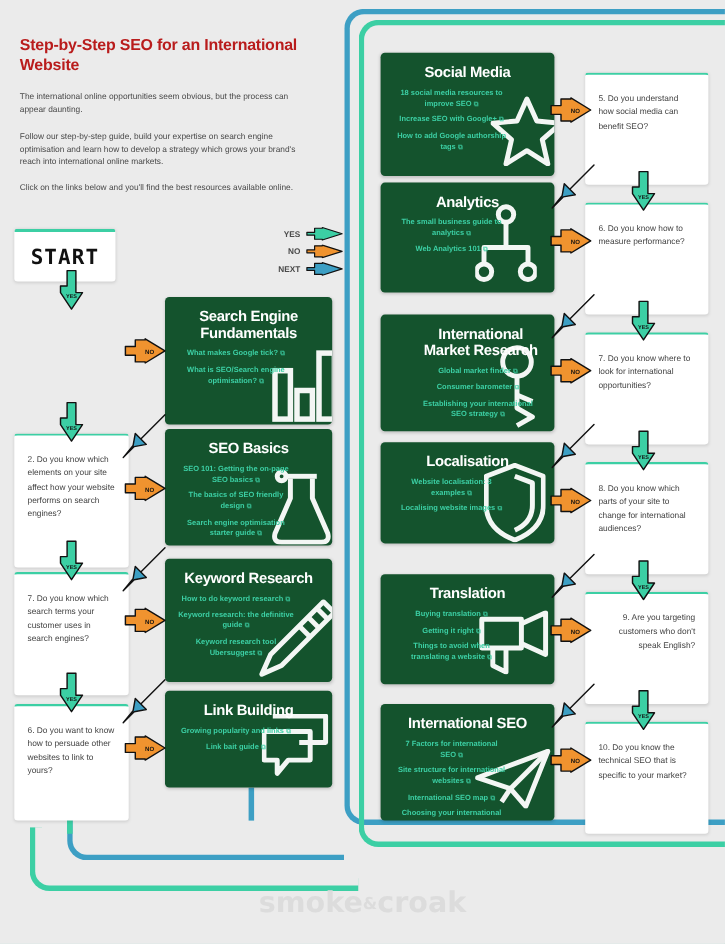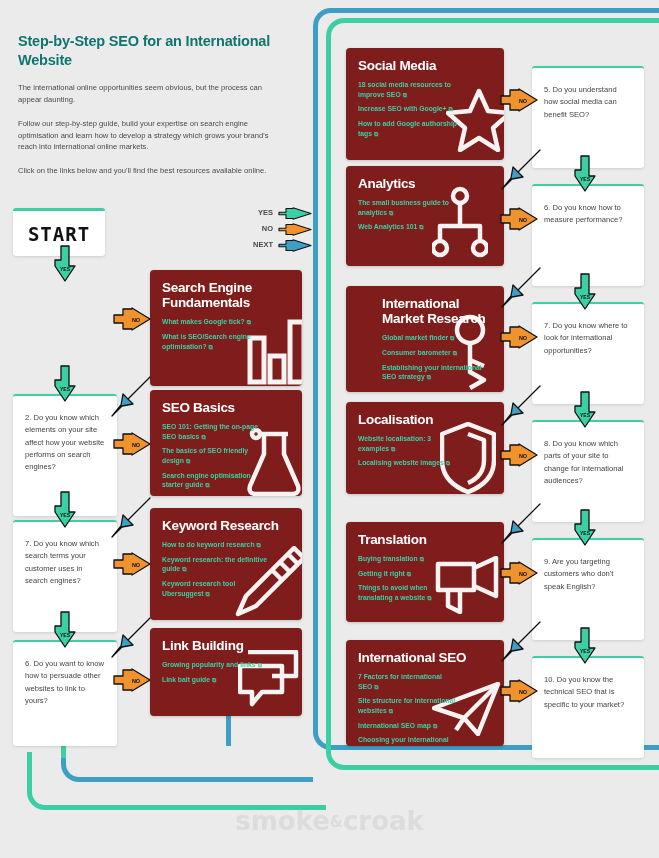--- a/index.html
+++ b/index.html
@@ -43,21 +43,21 @@
     background: #3d9fc4; border: none;
   }
   .pipe-stub-green {
     left: 61px; top: 728px; width: 5px; height: 30px;
     background: #3ccfa4; border: none;
   }
 
   
   .header { position: absolute; left: 18px; top: 32px; width: 262px; }
   .header h1 {
-    font-size: 14.5px; font-weight: bold; color: #0f766e;
+    font-size: 14.5px; font-weight: bold; color: #b91c1c;
     line-height: 1.32; letter-spacing: -0.2px;
   }
   .header p {
     font-size: 7.6px; color: #4a4a4a; line-height: 1.55; margin-top: 12px;
   }
 
   
   .start-box {
     position: absolute; left: 13px; top: 208px; width: 92px; height: 48px;
     background: #fff; border-top: 3px solid #3ccfa4;
@@ -81,23 +81,24 @@
     position: absolute; background: #fff;
     border-top: 2.5px solid #3ccfa4; border-radius: 3px;
     box-shadow: 0 1px 3px rgba(0,0,0,0.12);
     padding: 16px 12px 10px 12px;
     margin-top: 12px;
   }
   .qbox p { font-size: 7.6px; color: #444; line-height: 1.62; }
 
   
   .card {
-    position: absolute; background: #7f1d1d; border-radius: 4px;
+    position: absolute; background: #14532d; border-radius: 4px;
     padding: 10px 12px 12px 12px; overflow: hidden;
     box-shadow: 0 1px 3px rgba(0,0,0,0.18);
+    text-align: center;
   }
   .card h2 {
     position: relative; z-index: 2;
     font-size: 13.5px; font-weight: bold; color: #fff;
     line-height: 1.12; letter-spacing: -0.3px; margin-bottom: 7px;
   }
   .card ul { position: relative; z-index: 2; list-style: none; }
   .card li {
     font-size: 6.8px; font-weight: bold; color: #3ccfa4;
     line-height: 1.42; margin-bottom: 5px; max-width: 105px;
@@ -361,21 +362,21 @@
   </div>
   <div class="qbox" style="left:532px; top:172px; width:112px; height:102px;">
     <p>6. Do you know how to measure performance?</p>
   </div>
   <div class="qbox" style="left:532px; top:290px; width:112px; height:102px;">
     <p>7. Do you know where to look for international opportunities?</p>
   </div>
   <div class="qbox" style="left:532px; top:408px; width:112px; height:102px;">
     <p>8. Do you know which parts of your site to change for international audiences?</p>
   </div>
-  <div class="qbox" style="left:532px; top:526px; width:112px; height:102px;">
+  <div class="qbox" style="left:532px; top:526px; width:112px; height:102px;text-align:right;">
     <p>9. Are you targeting customers who don't speak English?</p>
   </div>
   <div class="qbox" style="left:532px; top:644px; width:112px; height:102px;">
     <p>10. Do you know the technical SEO that is specific to your market?</p>
   </div>
 
   <div class="arrow" style="left:52px; top:246px;">
     <svg width="26" height="36" viewBox="0 0 26 36">
         <path d="M9 0 L9 14 L3 14 L3 20 L13 35 L23 20 L17 20 L17 0 Z" fill="#3ccfa4" stroke="#111" stroke-width="1.3" stroke-linejoin="round"></path>
         <text x="13" y="25" font-family="Liberation Sans, sans-serif" font-size="5" font-weight="bold" fill="#111" text-anchor="middle">YES</text>

